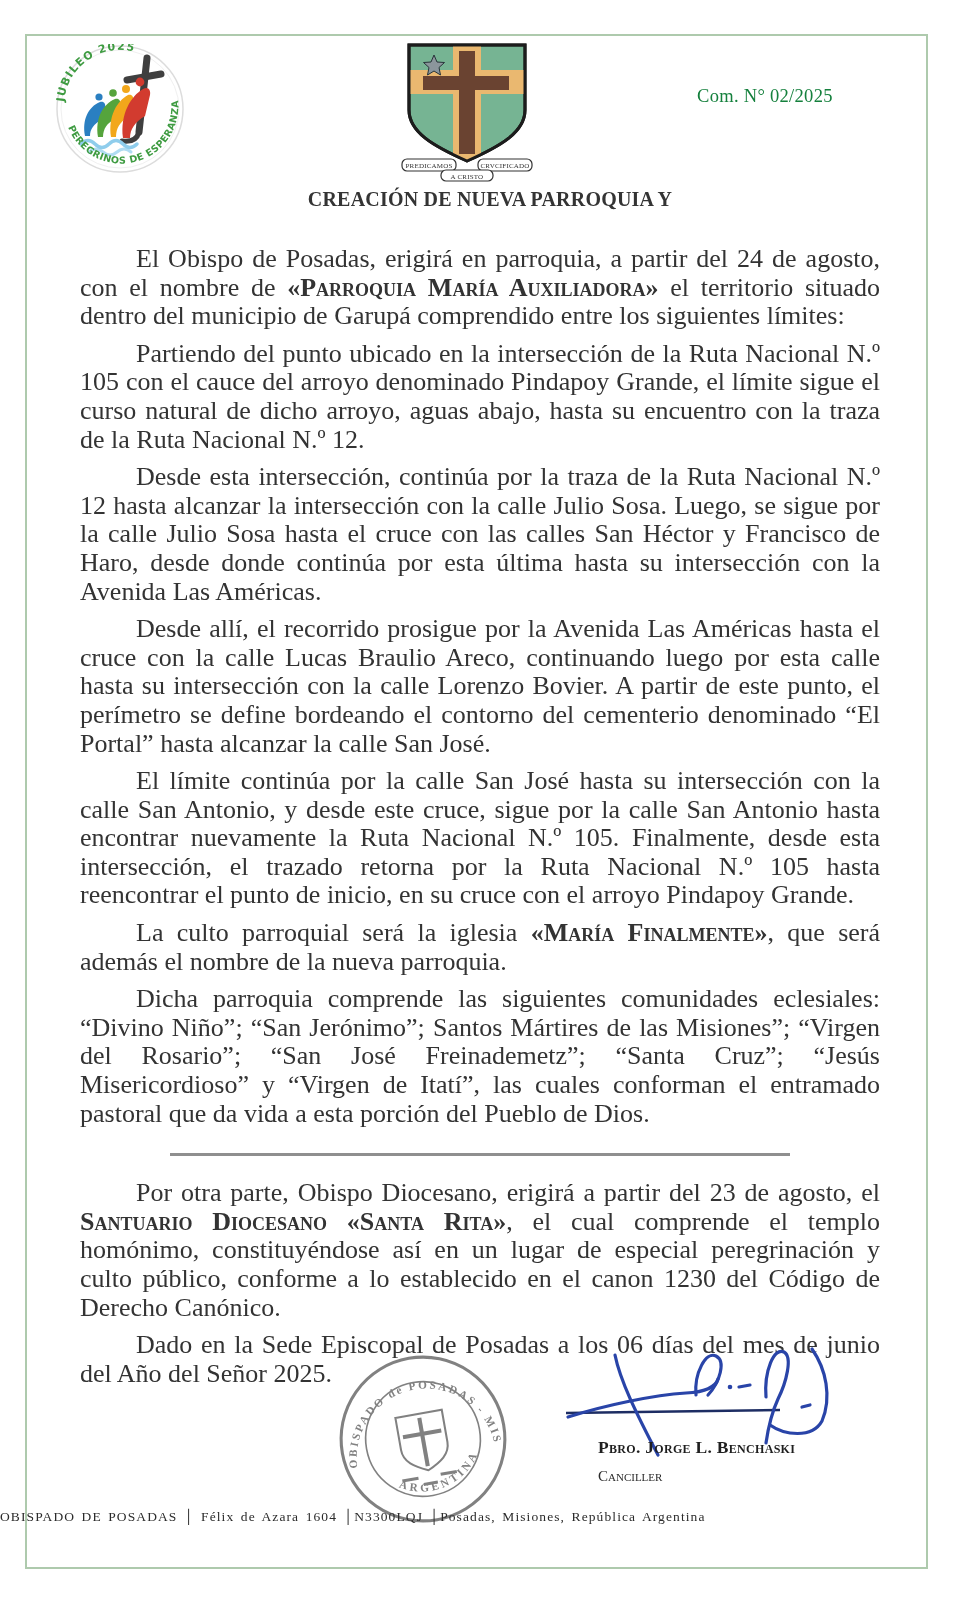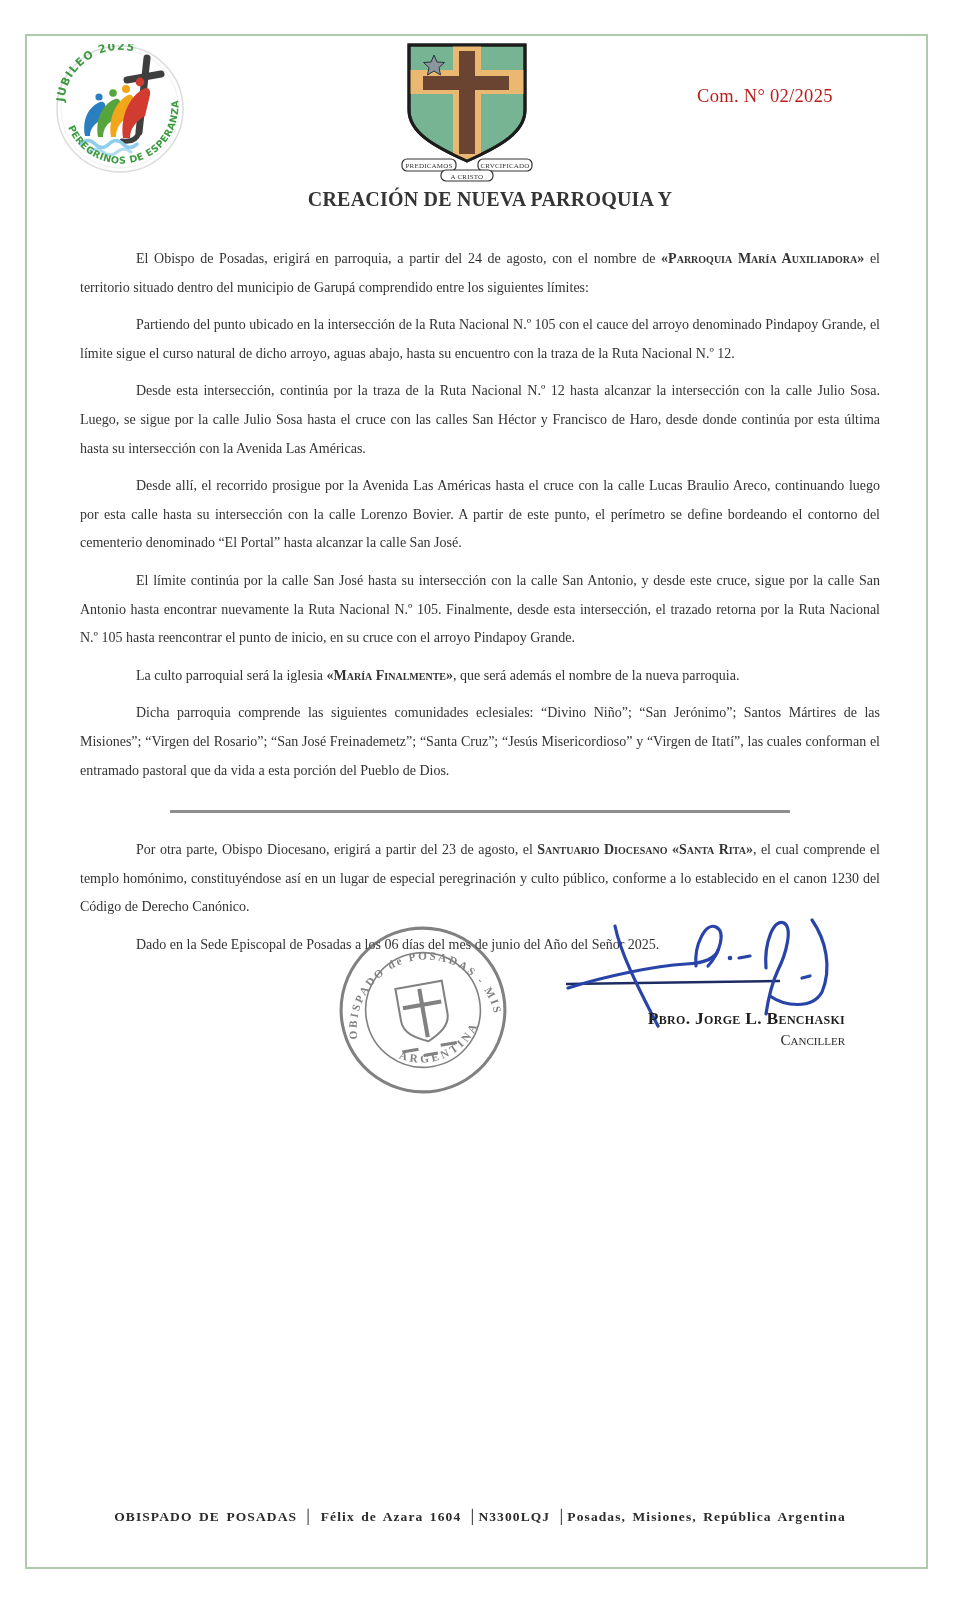--- a/index.html
+++ b/index.html
@@ -6,40 +6,40 @@
   .page{
     position:relative;width:960px;height:1600px;background:#fff;overflow:hidden;
     font-family:"Liberation Serif", serif;color:var(--ink,#333);
   }
   .frame{
     position:absolute;left:25px;top:34px;width:899px;height:1531px;
     border:2px solid var(--border-green,#aecaad);pointer-events:none;
   }
   .jubilee{position:absolute;left:55px;top:44px;width:130px;height:130px;}
   .crest{position:absolute;left:401px;top:42px;width:132px;height:140px;}
-  .com-number{position:absolute;left:697px;top:86px;font-size:18.5px;color:#b91c1c;letter-spacing:.3px;}
+  .com-number{position:absolute;left:697px;top:86px;font-size:18.5px;color:#15803d;letter-spacing:.3px;}
   .doc-title{
     position:absolute;left:0;top:186px;width:100%;text-align:center;
     font-weight:bold;font-size:20px;line-height:27px;letter-spacing:.2px;color:#343434;padding-left:10px;
   }
   .content{position:absolute;left:80px;top:245px;width:800px;}
   .content p{
-    margin:0 0 9px 0;font-size:14px;line-height:28.6px;text-align:justify;
+    margin:0 0 9px 0;font-size:26px;line-height:28.6px;text-align:justify;
     text-indent:56px;color:#333;
   }
   .seg-b{font-weight:normal;}
   .seg-bsc{font-weight:bold;font-variant:small-caps;}
   .divider{width:620px;margin:25px auto 23px auto;border-top:3px solid var(--divider-gray,#8f8f8f);}
   .sign-block{position:relative;height:175px;margin-top:4px;}
   .stamp{position:absolute;left:256px;top:-45px;width:174px;height:174px;opacity:.82;}
   .signature-svg{position:absolute;left:478px;top:-62px;width:330px;height:132px;}
-  .sign-name-block{position:absolute;left:475px;top:40px;width:290px;text-align:right;}
+  .sign-name-block{position:absolute;left:518px;top:40px;width:290px;text-align:left;}
   .sign-name{font-size:17.5px;font-weight:bold;font-variant:small-caps;color:#1f1f1f;letter-spacing:.3px;}
-  .sign-role{font-size:15px;font-variant:small-caps;color:#2a2a2a;margin-top:3px;}
-  .footer{position:absolute;left:0;top:1507px;width:100%;text-align:center;color:#2b2b2b;font-weight:bold;}
+  .sign-role{font-size:15px;font-variant:small-caps;color:#2a2a2a;margin-top:10px;}
+  .footer{position:absolute;left:0;top:1507px;width:100%;text-align:left;color:#2b2b2b;}
   .footer-line{font-size:13.5px;letter-spacing:1.1px;line-height:20px;word-spacing:2px;}
   
   .jub-ring{fill:#fff;stroke:#dcdcdc;stroke-width:1.5;}
   .jub-arc-text{font-family:"DejaVu Sans",sans-serif;font-weight:bold;fill:var(--jubilee-green,#3e9b41);}
   .jub-wave{fill:none;stroke:var(--wave-blue,#8fcdec);stroke-linecap:round;}
   .jub-cross{fill:none;stroke:var(--cross-dark,#3f3f3f);stroke-linecap:round;}
   .fig-blue{fill:var(--fig-blue,#2a7fc1);} .fig-green{fill:var(--fig-green,#55a43c);}
   .fig-yellow{fill:var(--fig-yellow,#f2a71b);} .fig-red{fill:var(--fig-red,#d23b2f);}
   .crest-field{fill:var(--crest-green,#76b493);stroke:#1c1c1c;stroke-width:3;}
   .crest-tan{fill:var(--crest-tan,#eab870);}

